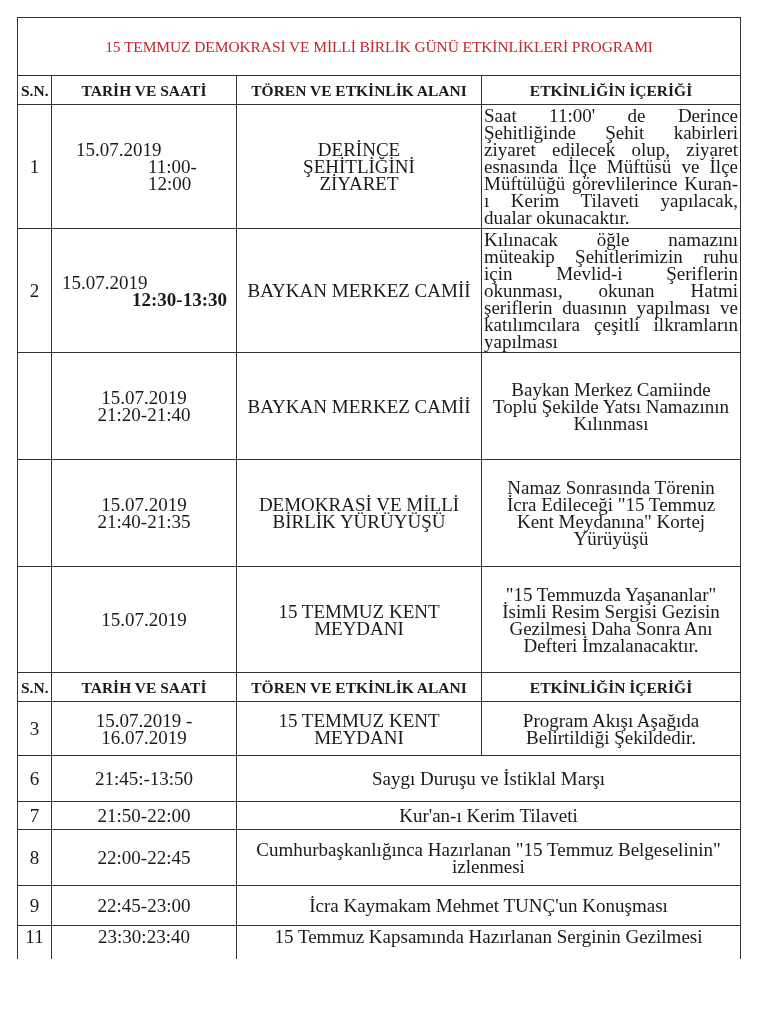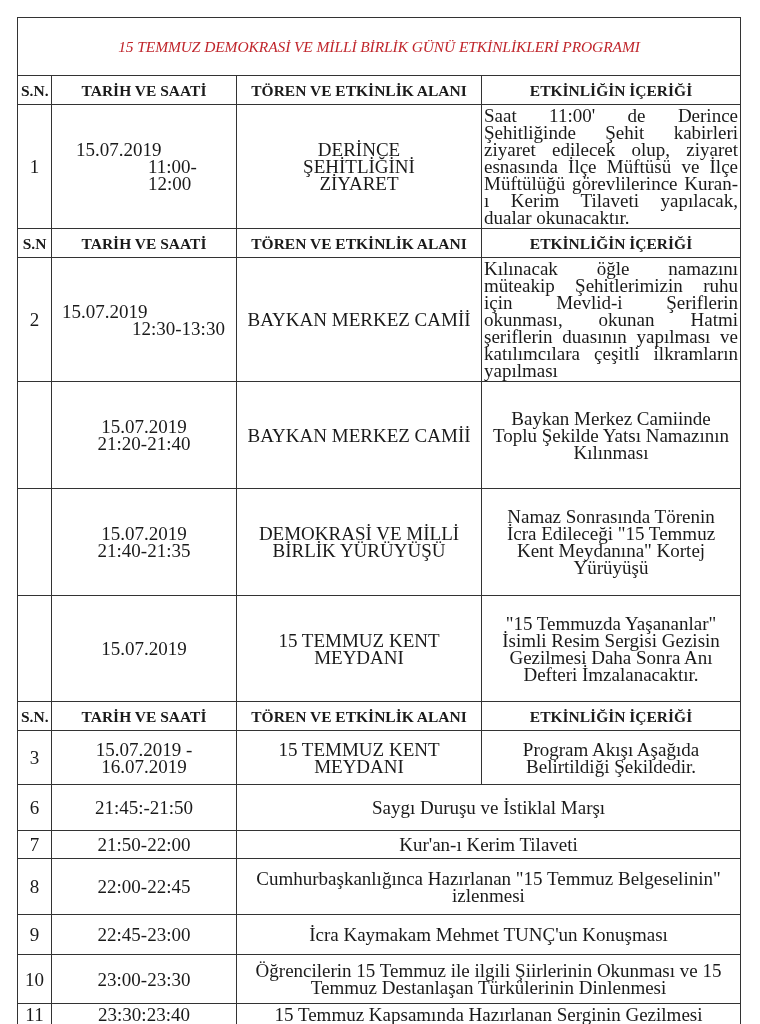--- a/index.html
+++ b/index.html
@@ -3,27 +3,27 @@
 <meta charset="utf-8">
 <style>
   html, body { margin:0; padding:0; background:#ffffff; }
   body { width:760px; height:1024px; position:relative; overflow:hidden;
          font-family:"Liberation Serif", "DejaVu Serif", serif; color:#1a1a1a; }
   .doc { position:absolute; left:17px; top:17px; width:723px; }
   table { border-collapse:collapse; width:723px; table-layout:fixed; }
   td { border:1.3px solid #333; padding:0 3px; font-size:19px; line-height:17px;
        text-align:center; vertical-align:middle; }
   col.c1 { width:34px; } col.c2 { width:185px; } col.c3 { width:245px; } col.c4 { width:259px; }
-  .title { color:#c0262c; font-size:15.5px; height:57px; letter-spacing:-0.1px;font-style:italic; }
+  .title { color:#c0262c; font-size:15.5px; height:57px; letter-spacing:-0.1px; }
   .hdr td { height:28px; font-size:15.5px;font-weight:bold; }
   .just { text-align:justify; text-align-last:left; padding:2px 2px 2px 2px; }
   .datecell { text-align:left; padding-left:24px; }
   .datecell .t { display:block; padding-left:72px; }
   .datecell2 { text-align:left; padding-left:10px; }
-  .datecell2 .t { display:block; padding-left:70px; }
+  .datecell2 .t { display:block; padding-left:70px;font-weight:bold; }
   .bold { font-weight:normal; }
   tr.last td { border-bottom:none; }
 </style>
 </head>
 <body>
 
 <div class="doc">
 <table>
   <colgroup>
         <col class="c1">
@@ -47,26 +47,20 @@
   <tr style="height:120px">
     <td>1</td>
     <td class="datecell">
       <span>15.07.2019</span>
       <span class="t">11:00-12:00</span>
     </td>
     <td style="padding:0 40px">DERİNCE ŞEHİTLİĞİNİ ZİYARET</td>
     <td class="just">Saat 11:00' de Derince Şehitliğinde Şehit kabirleri ziyaret edilecek olup, ziyaret esnasında İlçe Müftüsü ve İlçe Müftülüğü görevlilerince Kuran-ı Kerim Tilaveti yapılacak, dualar okunacaktır.</td>
   </tr>
 
-  <tr class="hdr" style="height:24px">
-    <td>S.N</td>
-    <td>TARİH VE SAATİ</td>
-    <td>TÖREN VE ETKİNLİK ALANI</td>
-    <td>ETKİNLİĞİN İÇERİĞİ</td>
-  </tr>
 
   <tr style="height:118px">
     <td>2</td>
     <td class="datecell2">
       <span>15.07.2019</span>
       <span class="t">12:30-13:30</span>
     </td>
     <td>BAYKAN MERKEZ CAMİİ</td>
     <td class="just">Kılınacak öğle namazını müteakip Şehitlerimizin ruhu için Mevlid-i Şeriflerin okunması, okunan Hatmi şeriflerin duasının yapılması ve katılımcılara çeşitli ilkramların yapılması</td>
   </tr>
@@ -109,43 +103,38 @@
 
   <tr style="height:54px">
     <td>3</td>
     <td style="padding:8px 1px">15.07.2019 - 16.07.2019</td>
     <td>15 TEMMUZ KENT MEYDANI</td>
     <td class="bold">Program Akışı Aşağıda Belirtildiği Şekildedir.</td>
   </tr>
 
   <tr style="height:46px">
     <td>6</td>
-    <td>21:45:-21:50</td>
+    <td>21:45:-13:50</td>
     <td colspan="2">Saygı Duruşu ve İstiklal Marşı</td>
   </tr>
   <tr style="height:28px">
     <td>7</td>
     <td>21:50-22:00</td>
     <td colspan="2">Kur'an-ı Kerim Tilaveti</td>
   </tr>
   <tr style="height:56px">
     <td>8</td>
     <td>22:00-22:45</td>
     <td colspan="2" style="padding:0 1px">Cumhurbaşkanlığınca Hazırlanan "15 Temmuz Belgeselinin" izlenmesi</td>
   </tr>
   <tr style="height:40px">
     <td>9</td>
     <td>22:45-23:00</td>
     <td colspan="2">İcra Kaymakam Mehmet TUNÇ'un Konuşması</td>
   </tr>
-  <tr style="height:49px">
-    <td>10</td>
-    <td>23:00-23:30</td>
-    <td colspan="2" style="padding:0 6px">Öğrencilerin 15 Temmuz ile ilgili Şiirlerinin Okunması ve 15 Temmuz Destanlaşan Türkülerinin Dinlenmesi</td>
-  </tr>
   <tr class="last" style="height:33px; vertical-align:top">
     <td style="vertical-align:top; padding-top:2px">11</td>
     <td style="vertical-align:top; padding-top:2px">23:30:23:40</td>
     <td colspan="2" style="vertical-align:top; padding-top:2px">15 Temmuz Kapsamında Hazırlanan Serginin Gezilmesi</td>
   </tr>
 </tbody>
     </table>
 </div>
 
 </body></html>

